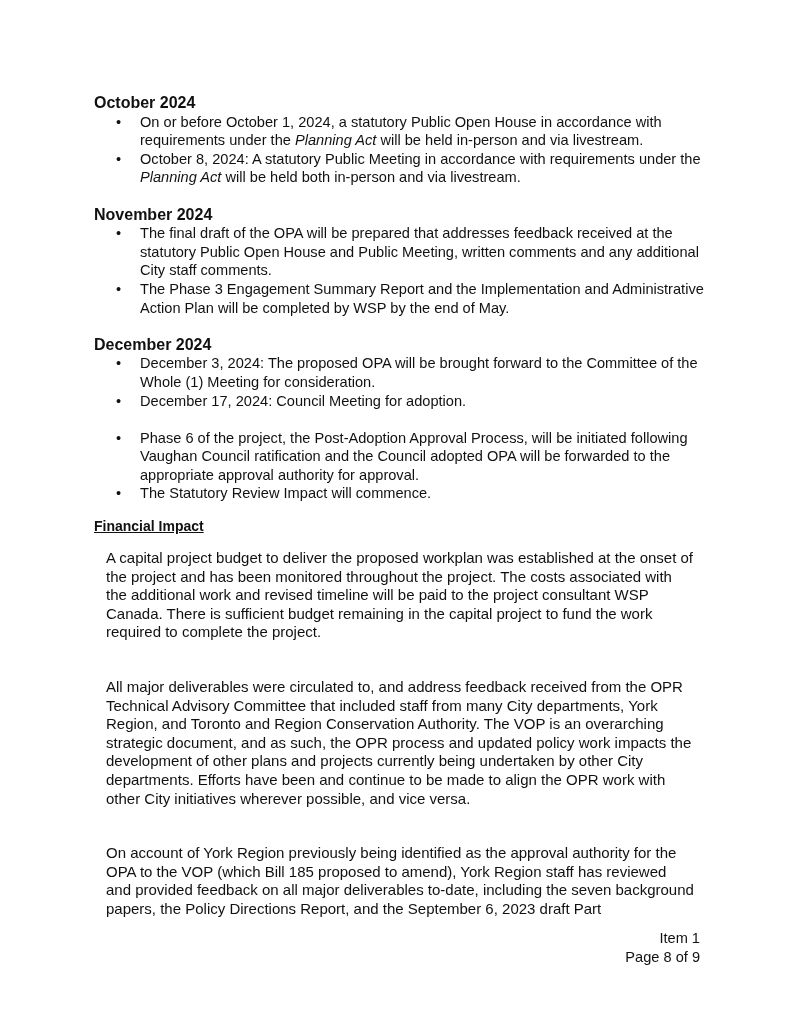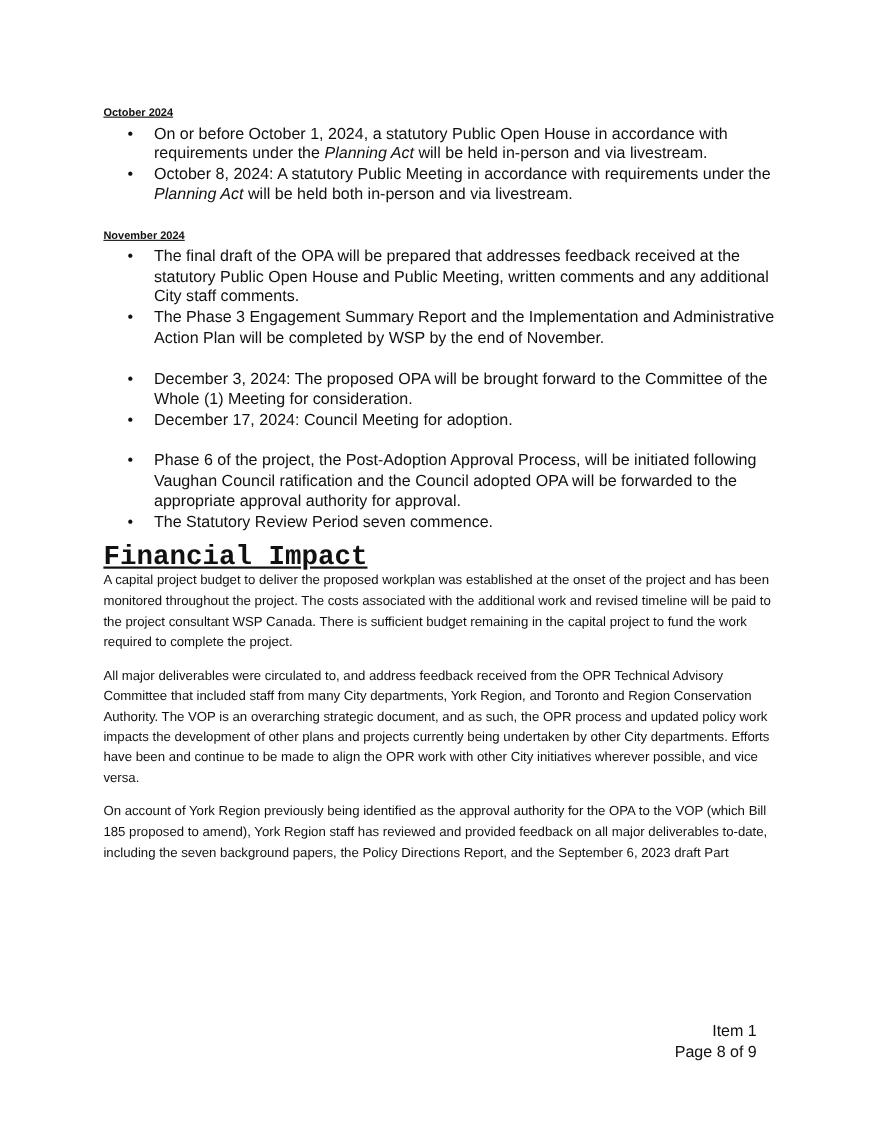--- a/index.html
+++ b/index.html
@@ -1,31 +1,31 @@
 <!DOCTYPE html>
 <html><head>
 <meta charset="utf-8">
 <style>
   html, body { margin: 0; padding: 0; background: #ffffff; }
   body {
     width: 796px; height: 1030px; position: relative; overflow: hidden;
     font-family: "Liberation Sans", sans-serif; color: #111111;
   }
   .page { position: absolute; left: 94px; top: 94px; width: 612px; }
-  .p { font-size: 12px; line-height: 18.6px; margin: 0; }
-  .month { font-size: 10px; line-height: 18.6px; font-weight: bold; text-decoration: underline; margin: 0; }
+  .p { font-size: 15px; line-height: 18.6px; margin: 12px; }
+  .month { font-size: 16px; line-height: 18.6px; font-weight: bold; margin: 0; }
   ul.bul { list-style: none; margin: 0; padding: 0; }
   ul.bul li { position: relative; padding-left: 46px; font-size: 14.6px; line-height: 18.6px; }
   ul.bul li .dot { position: absolute; left: 22px; top: 0; }
   .gap { height: 18.6px; }
-  .h2 { font-size: 25px; line-height: 22px; font-weight: bold; text-decoration: underline; margin: 0; font-family: Liberation Mono, monospace; }
+  .h2 { font-size: 14px; line-height: 22px; font-weight: bold; text-decoration: underline; margin: 0; }
   .gapsm { height: 12px; }
   b { font-weight: normal; }
   i { font-style: italic; margin-top: 48px; }
-  .footer { position: absolute; right: 108px; top: 929px; text-align: right; font-size: 14.6px; line-height: 19px; }
+  .footer { position: absolute; right: 96px; top: 929px; text-align: right; font-size: 14.6px; line-height: 19px; }
 </style>
 </head>
 <body>
 
 <div class="page">
 
   <p class="month">October 2024</p>
   <ul class="bul">
     <li>
       <span class="dot">•</span>
@@ -39,45 +39,46 @@
   <div class="gap"></div>
 
   <p class="month">November 2024</p>
   <ul class="bul">
     <li>
       <span class="dot">•</span>
       <span>The final draft of the OPA will be prepared that addresses feedback received at the statutory Public Open House and Public Meeting, written comments and any additional City staff comments.</span>
     </li>
     <li>
       <span class="dot">•</span>
-      <span>The Phase 3 Engagement Summary Report and the Implementation and Administrative Action Plan will be completed by WSP by the end of November.</span>
+      <span>The Phase 3 Engagement Summary Report and the Implementation and Administrative Action Plan will be completed by WSP by the end of May.</span>
     </li>
   </ul>
   <div class="gap"></div>
 
+  <p class="month">December 2024</p>
   <ul class="bul">
     <li>
       <span class="dot">•</span>
       <b>December 3, 2024:</b><span> The proposed OPA will be brought forward to the Committee of the Whole (1) Meeting for consideration.</span>
     </li>
     <li>
       <span class="dot">•</span>
       <b>December 17, 2024:</b><span> Council Meeting for adoption.</span>
     </li>
   </ul>
   <div class="gap"></div>
 
   <ul class="bul">
     <li>
       <span class="dot">•</span>
       <span>Phase 6 of the project, the Post-Adoption Approval Process, will be initiated following Vaughan Council ratification and the Council adopted OPA will be forwarded to the appropriate approval authority for approval.</span>
     </li>
     <li>
       <span class="dot">•</span>
-      <span>The Statutory Review Period seven commence.</span>
+      <span>The Statutory Review Impact will commence.</span>
     </li>
   </ul>
   <div class="gapsm"></div>
 
   <p class="h2">Financial Impact</p>
   <p class="p">A capital project budget to deliver the proposed workplan was established at the onset of the project and has been monitored throughout the project. The costs associated with the additional work and revised timeline will be paid to the project consultant WSP Canada. There is sufficient budget remaining in the capital project to fund the work required to complete the project.</p>
   <div class="gapsm"></div>
 
   <p class="p">All major deliverables were circulated to, and address feedback received from the OPR Technical Advisory Committee that included staff from many City departments, York Region, and Toronto and Region Conservation Authority. The VOP is an overarching strategic document, and as such, the OPR process and updated policy work impacts the development of other plans and projects currently being undertaken by other City departments. Efforts have been and continue to be made to align the OPR work with other City initiatives wherever possible, and vice versa.</p>
   <div class="gapsm"></div>

